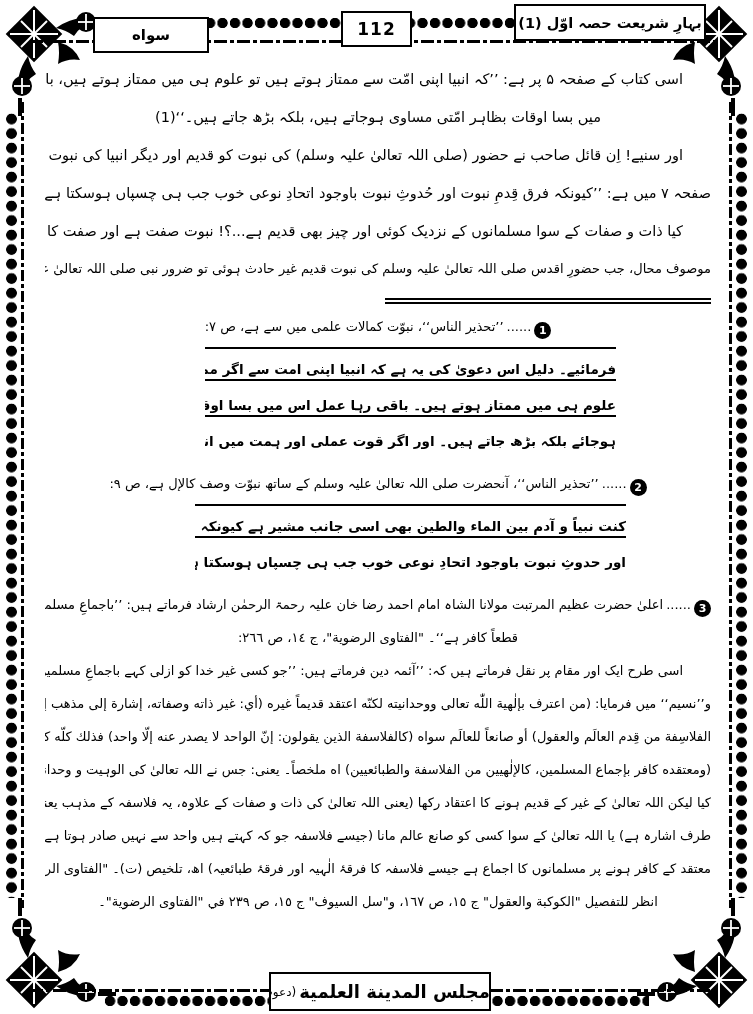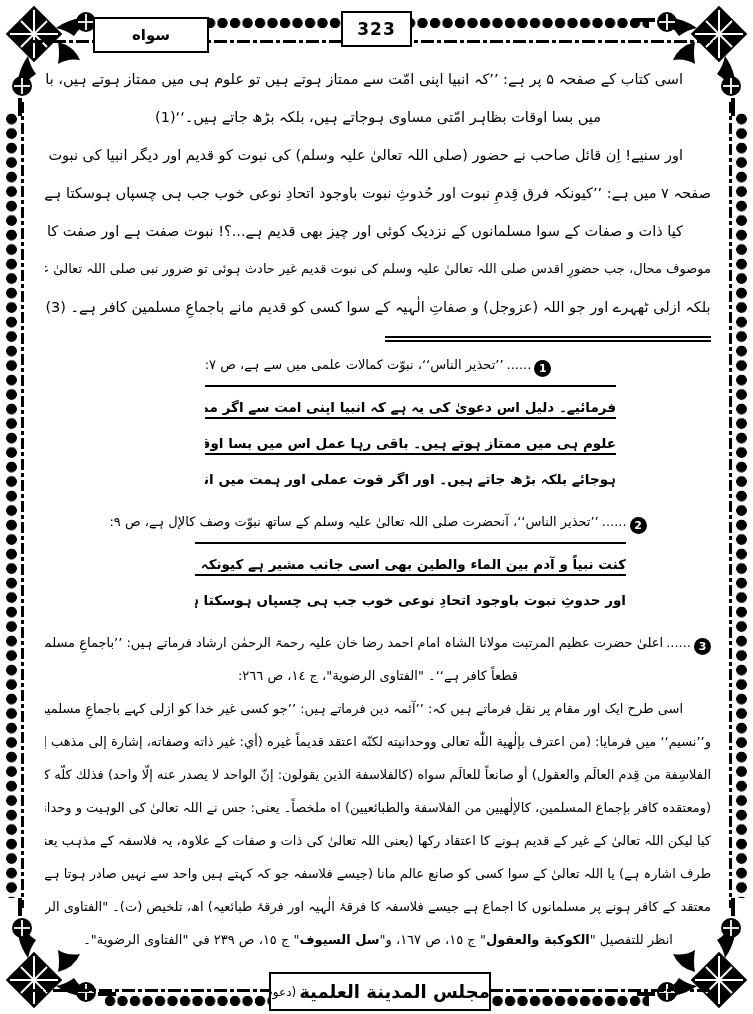--- a/index.html
+++ b/index.html
@@ -55,21 +55,21 @@
   .fn-line.c{text-align:center;text-align-last:center;}
   .marker{display:inline-flex;width:17px;height:17px;border-radius:50%;background:#000;color:#fff;
     font-size:11px;font-weight:bold;align-items:center;justify-content:center;vertical-align:-3px;
     font-family:"DejaVu Sans", sans-serif;}
   .leader{letter-spacing:1px;margin:0 3px;}
   .quote-block{font-weight:bold;font-size:13.5px;line-height:36px;border-top:2.5px solid #000;
     padding-top:2px;margin:4px 95px 8px 160px;}
   .quote-block.q2{margin:4px 85px 8px 150px;}
   .quote-block .ql{text-align:justify;text-align-last:justify;white-space:nowrap;overflow:hidden;}
   .ul{text-decoration:underline;text-decoration-thickness:2px;text-underline-offset:5px;}
-  .bold{font-weight:bold;margin-top:24px;}
+  .bold{font-weight:normal;margin-top:24px;}
 </style>
 </head>
 <body>
 
 <div class="page">
 
   <svg class="corner tl" viewBox="0 0 118 118">
     <g fill="#000">
       <rect x="16" y="16" width="40" height="40" transform="rotate(45 36 36)"></rect>
       <circle cx="88" cy="24" r="10"></circle>
@@ -167,32 +167,32 @@
     </g>
   </svg>
 
   <div class="side-beads left"></div>
   <div class="side-dash  left"></div>
   <div class="side-beads right"></div>
   <div class="side-dash  right"></div>
 
   <div class="h-beads"></div>
   <div class="h-dashdot"></div>
-  <div class="box page-num">323</div>
+  <div class="box title-right">بہارِ شریعت حصہ اوّل (1)</div>
+  <div class="box page-num">112</div>
   <div class="box title-left">سواه</div>
 
   <div class="content">
 
     <div class="line jfull indent">اسی کتاب کے صفحہ ۵ پر ہے: ’’کہ انبیا اپنی امّت سے ممتاز ہوتے ہیں تو علوم ہی میں ممتاز ہوتے ہیں، باقی رہا عمل، اس</div>
     <div class="line c">میں بسا اوقات بظاہر امّتی مساوی ہوجاتے ہیں، بلکہ بڑھ جاتے ہیں۔‘‘(1)</div>
     <div class="line r indent">اور سنیے! اِن قائل صاحب نے حضور (صلی اللہ تعالیٰ علیہ وسلم) کی نبوت کو قدیم اور دیگر انبیا کی نبوت کو حادث بتایا۔</div>
     <div class="line r">صفحہ ۷ میں ہے: ’’کیونکہ فرق قِدمِ نبوت اور حُدوثِ نبوت باوجود اتحادِ نوعی خوب جب ہی چسپاں ہوسکتا ہے۔‘‘(2)</div>
     <div class="line jfull indent">کیا ذات و صفات کے سوا مسلمانوں کے نزدیک کوئی اور چیز بھی قدیم ہے...؟! نبوت صفت ہے اور صفت کا وجود بے</div>
     <div class="line jfull tight">موصوف محال، جب حضورِ اقدس صلی اللہ تعالیٰ علیہ وسلم کی نبوت قدیم غیر حادث ہوئی تو ضرور نبی صلی اللہ تعالیٰ علیہ وسلم بھی حادث نہ ہوئے،</div>
-    <div class="line c">بلکہ ازلی ٹھہرے اور جو اللہ (عزوجل) و صفاتِ الٰہیہ کے سوا کسی کو قدیم مانے باجماعِ مسلمین کافر ہے۔ (3)</div>
 
     <div class="fn-divider"></div>
 
     <div class="fn-line r">
       <span class="marker">1</span><span class="leader">......</span><span>’’تحذیر الناس‘‘، نبوّت کمالات علمی میں سے ہے، ص ۷:</span>
     </div>
     <div class="quote-block">
       <div class="ql ul">فرمائیے۔ دلیل اس دعویٰ کی یہ ہے کہ انبیا اپنی امت سے اگر ممتاز ہوتے ہیں تو</div>
       <div class="ql ul">علوم ہی میں ممتاز ہوتے ہیں۔ باقی رہا عمل اس میں بسا اوقات بظاہر امتی مساوی</div>
       <div class="ql">ہوجائے بلکہ بڑھ جاتے ہیں۔ اور اگر قوت عملی اور ہمت میں انبیا، امتیوں سے زیادہ بھی</div>

